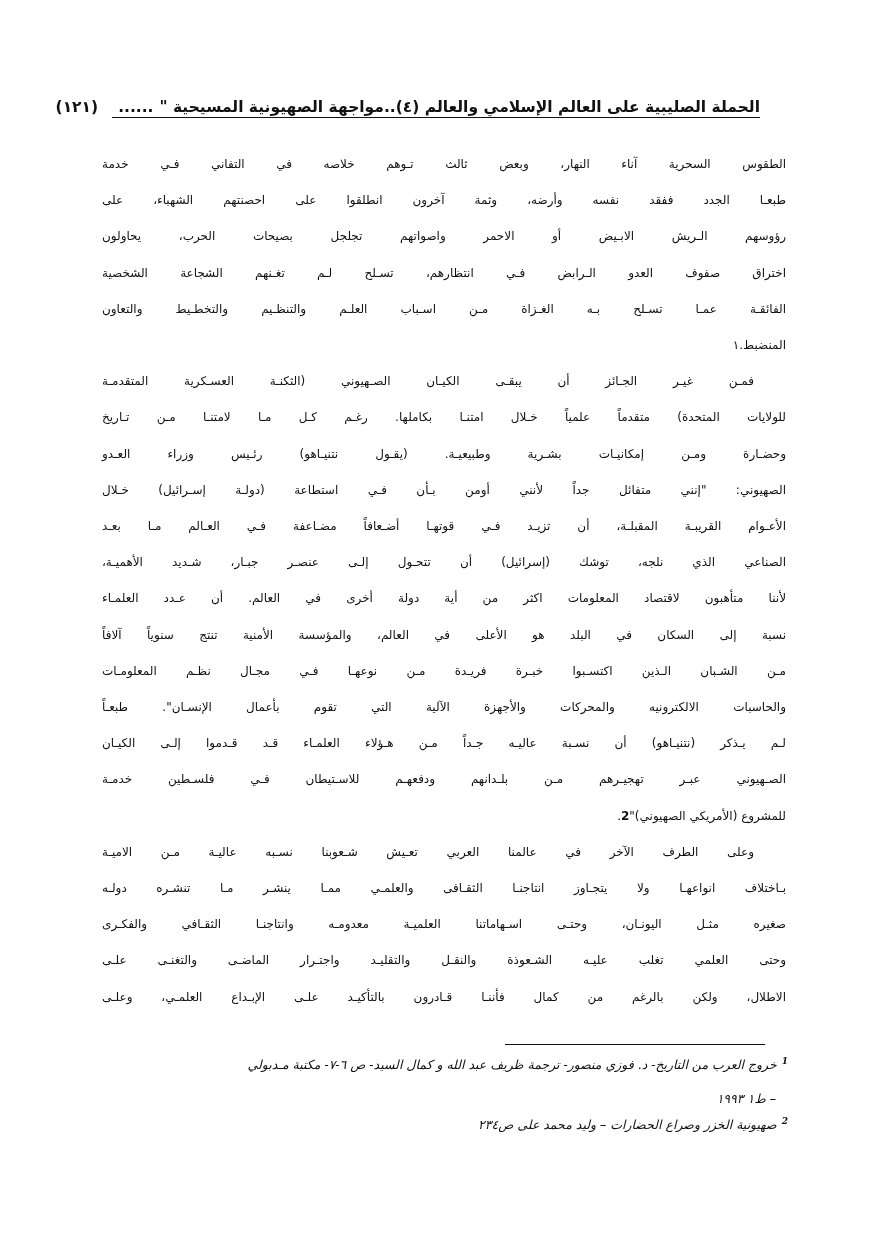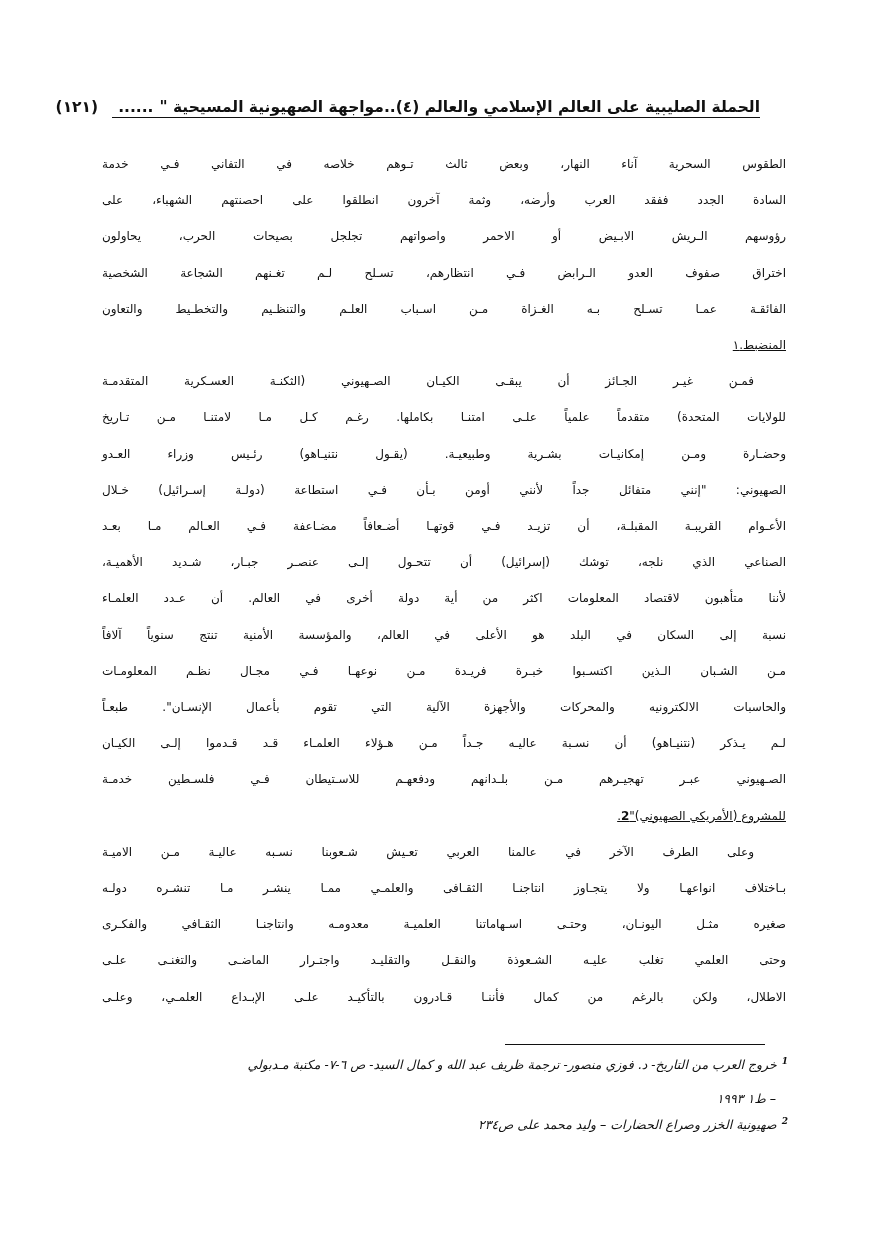--- a/index.html
+++ b/index.html
@@ -7,21 +7,21 @@
   .page { position: absolute; left: 0; top: 0; width: 875px; height: 1240px; background: #fff; }
 
   .header { position: absolute; left: 110px; top: 86px; width: 650px; height: 30px; direction: rtl; display: flex; align-items: flex-end; justify-content: flex-start; font-weight: bold; font-size: 15.5px; white-space: nowrap; }
   .header .title { }
   .header .dots { margin: 0 6px; }
   .header .page-num { margin-right: 14px; }
   .header-rule { position: absolute; left: 112px; top: 117px; width: 648px; height: 0; border-top: 1.5px solid #111; }
 
   .body-text { position: absolute; left: 102px; top: 146px; width: 684px; direction: rtl; text-align: justify; text-align-last: right; font-size: 12px; line-height: 36.2px; }
   .body-text .lines span { display: block; text-align: justify; text-align-last: justify; white-space: nowrap; }
-  .body-text .lines span.last { text-align-last: right; text-decoration: underline; }
+  .body-text .lines span.last { text-align-last: right; }
   .body-text .lines span.first-indent { padding-right: 32px; }
   .fn-ref { font-weight: bold; }
 
   .fn-rule { position: absolute; left: 505px; top: 1044px; width: 260px; height: 0; border-top: 1px solid #111; }
   .footnotes { position: absolute; left: 100px; top: 1050px; width: 688px; direction: rtl; font-family: "DejaVu Serif", serif; font-size: 12.5px; line-height: 22px; }
   .footnotes .fn { margin: 0; text-align: right; font-style: italic; }
   .footnotes .fn sup { font-size: 9px; font-weight: bold; vertical-align: 5px; margin-left: 5px; }
   .footnotes .fn .cont { display: block; padding-right: 12px; margin-top: 12px; }
 </style>
 </head>
@@ -32,29 +32,29 @@
   <div class="header">
     <span class="title">الحملة الصليبية على العالم الإسلامي والعالم (٤)..مواجهة الصهيونية المسيحية "</span>
     <span class="dots">......</span>
     <span class="page-num">(١٢١)</span>
   </div>
   <div class="header-rule"></div>
 
   <div class="body-text">
     <div class="lines">
       <span>الطقوس السحرية آناء النهار، وبعض ثالث تـوهم خلاصه في التفاني فـي خدمة</span>
-      <span>السادة الجدد ففقد العرب وأرضه، وثمة آخرون انطلقوا على احصنتهم الشهباء، على</span>
+      <span>طبعـا الجدد ففقد نفسه وأرضه، وثمة آخرون انطلقوا على احصنتهم الشهباء، على</span>
       <span>رؤوسهم الـريش الابـيض أو الاحمر واصواتهم تجلجل بصيحات الحرب، يحاولون</span>
       <span>اختراق صفوف العدو الـرابض فـي انتظارهم، تسـلح لـم تغـنهم الشجاعة الشخصية</span>
       <span>الفائقـة عمـا تسـلح بـه الغـزاة مـن اسـباب العلـم والتنظـيم والتخطـيط والتعاون</span>
       <span class="last">المنضبط.١</span>
     </div>
     <div class="lines">
       <span class="first-indent">فمـن غيـر الجـائز أن يبقـى الكيـان الصـهيوني (الثكنـة العسـكرية المتقدمـة</span>
-      <span>للولايات المتحدة) متقدماً علمياً علـى امتنـا بكاملها. رغـم كـل مـا لامتنـا مـن تـاريخ</span>
+      <span>للولايات المتحدة) متقدماً علمياً خـلال امتنـا بكاملها. رغـم كـل مـا لامتنـا مـن تـاريخ</span>
       <span>وحضـارة ومـن إمكانيـات بشـرية وطبيعيـة. (يقـول نتنيـاهو) رئـيس وزراء العـدو</span>
       <span>الصهيوني: "إنني متفائل جداً لأنني أومن بـأن فـي استطاعة (دولـة إسـرائيل) خـلال</span>
       <span>الأعـوام القريبـة المقبلـة، أن تزيـد فـي قوتهـا أضـعافاً مضـاعفة فـي العـالم مـا بعـد</span>
       <span>الصناعي الذي نلجه، توشك (إسرائيل) أن تتحـول إلـى عنصـر جبـار، شـديد الأهميـة،</span>
       <span>لأننا متأهبون لاقتصاد المعلومات اكثر من أية دولة أخرى في العالم. أن عـدد العلمـاء</span>
       <span>نسبة إلى السكان في البلد هو الأعلى في العالم، والمؤسسة الأمنية تنتج سنوياً آلافاً</span>
       <span>مـن الشـبان الـذين اكتسـبوا خبـرة فريـدة مـن نوعهـا فـي مجـال نظـم المعلومـات</span>
       <span>والحاسبات الالكترونيه والمحركات والأجهزة الآلية التي تقوم بأعمال الإنسـان". طبعـاً</span>
       <span>لـم يـذكر (نتنيـاهو) أن نسـبة عاليـه جـداً مـن هـؤلاء العلمـاء قـد قـدموا إلـى الكيـان</span>
       <span>الصـهيوني عبـر تهجيـرهم مـن بلـدانهم ودفعهـم للاسـتيطان فـي فلسـطين خدمـة</span>

